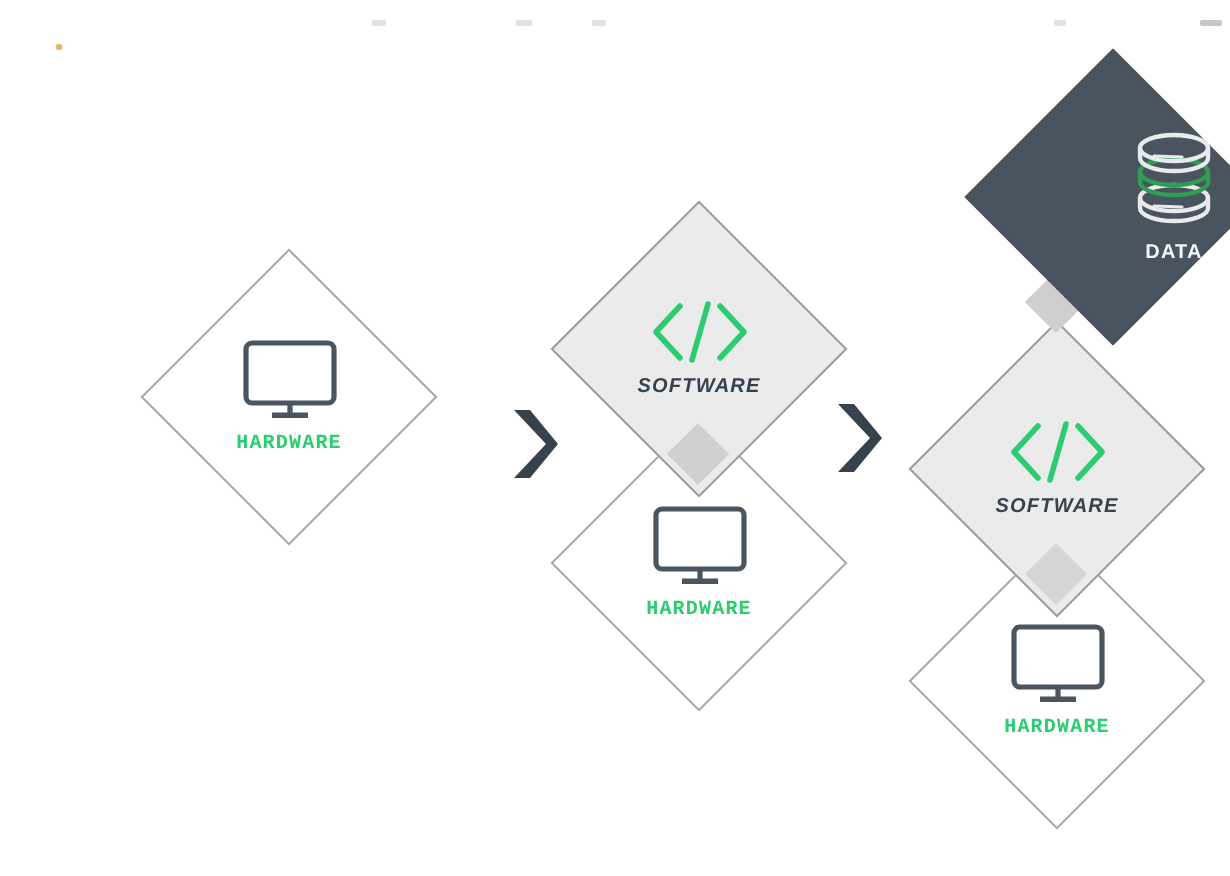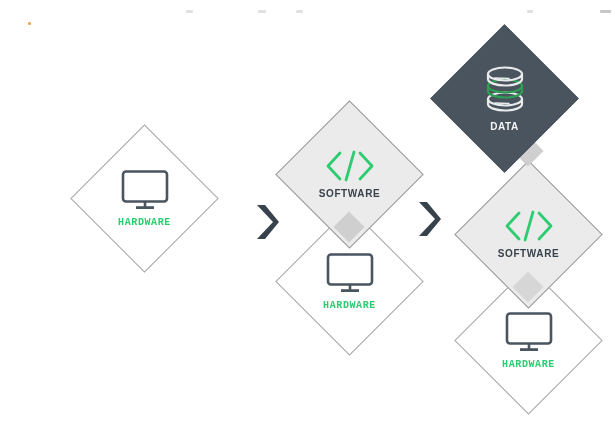--- a/index.html
+++ b/index.html
@@ -62,21 +62,21 @@
     gap: 7px;
   }
   .node-label {
     font-size: 10px;
     font-weight: bold;
     letter-spacing: .6px;
     color: #2ecc71;
     white-space: nowrap;
     line-height: 1;
   }
-  .node.lbl-dark  .node-label { color: #37424d; }
+  .node.lbl-dark  .node-label { color: #37424d; font-style: italic; }
   .node.lbl-white .node-label { color: #f2f4f6; }
 
   .node-icon { display: block; line-height: 0; }
 
   
   .overlap {
     position: absolute;
     width: 22px; height: 22px;
     transform: rotate(45deg);
     background: #cfcfcf;
@@ -191,21 +191,21 @@
           <path d="M36 3 L48 16 L36 29" fill="none" stroke="#2ecc71" stroke-width="2.8" stroke-linecap="round" stroke-linejoin="round"></path>
           <line x1="30" y1="2" x2="22" y2="30" stroke="#2ecc71" stroke-width="2.8" stroke-linecap="round"></line>
         </svg>
       </span>
       <span class="node-label">SOFTWARE</span>
     </div>
   </div>
 
   <div class="overlap" style="left:517px; top:140px; background:#cfcfcf;"></div>
 
-  <div class="node z-dat filled-dark lbl-white" style="left:452px; top:46px; width:105px; height:105px;">
+  <div class="node z-dat filled-dark lbl-white" style="left:504px; top:46px; width:105px; height:105px;align-items:flex-end;">
     <div class="diamond"></div>
     <div class="node-inner">
       <span class="node-icon">
         <svg width="44" height="50" viewBox="0 0 44 50" aria-hidden="true">
 
           <path d="M5 34 v5 c0 3.6 7.6 6.5 17 6.5 s17 -2.9 17 -6.5 v-5" fill="none" stroke="#e8eaec" stroke-width="2.2" stroke-linecap="round"></path>
           <ellipse cx="22" cy="34" rx="17" ry="6.5" fill="none" stroke="#e8eaec" stroke-width="2.2"></ellipse>
 
           <path d="M5 21 v5 c0 3.6 7.6 6.5 17 6.5 s17 -2.9 17 -6.5 v-5" fill="none" stroke="#2e9e54" stroke-width="2.2" stroke-linecap="round"></path>
           <ellipse cx="22" cy="21" rx="17" ry="6.5" fill="none" stroke="#2e9e54" stroke-width="2.2"></ellipse>

